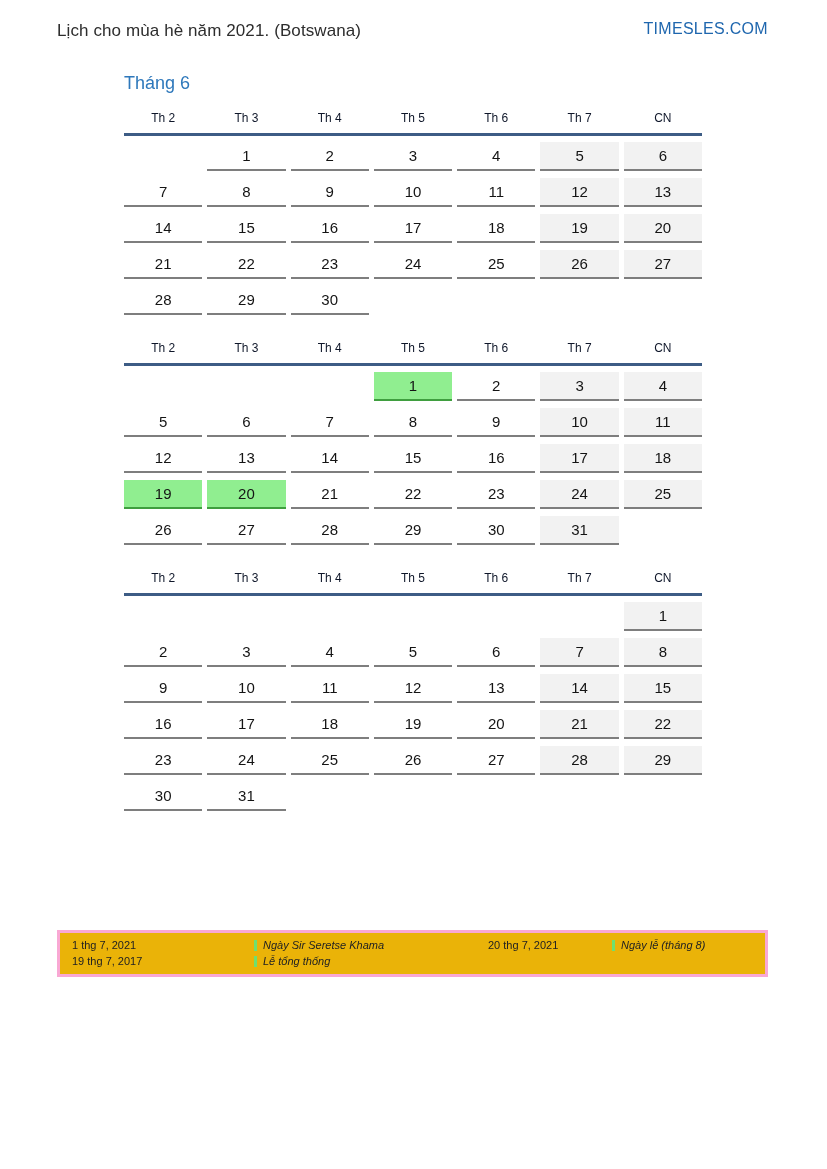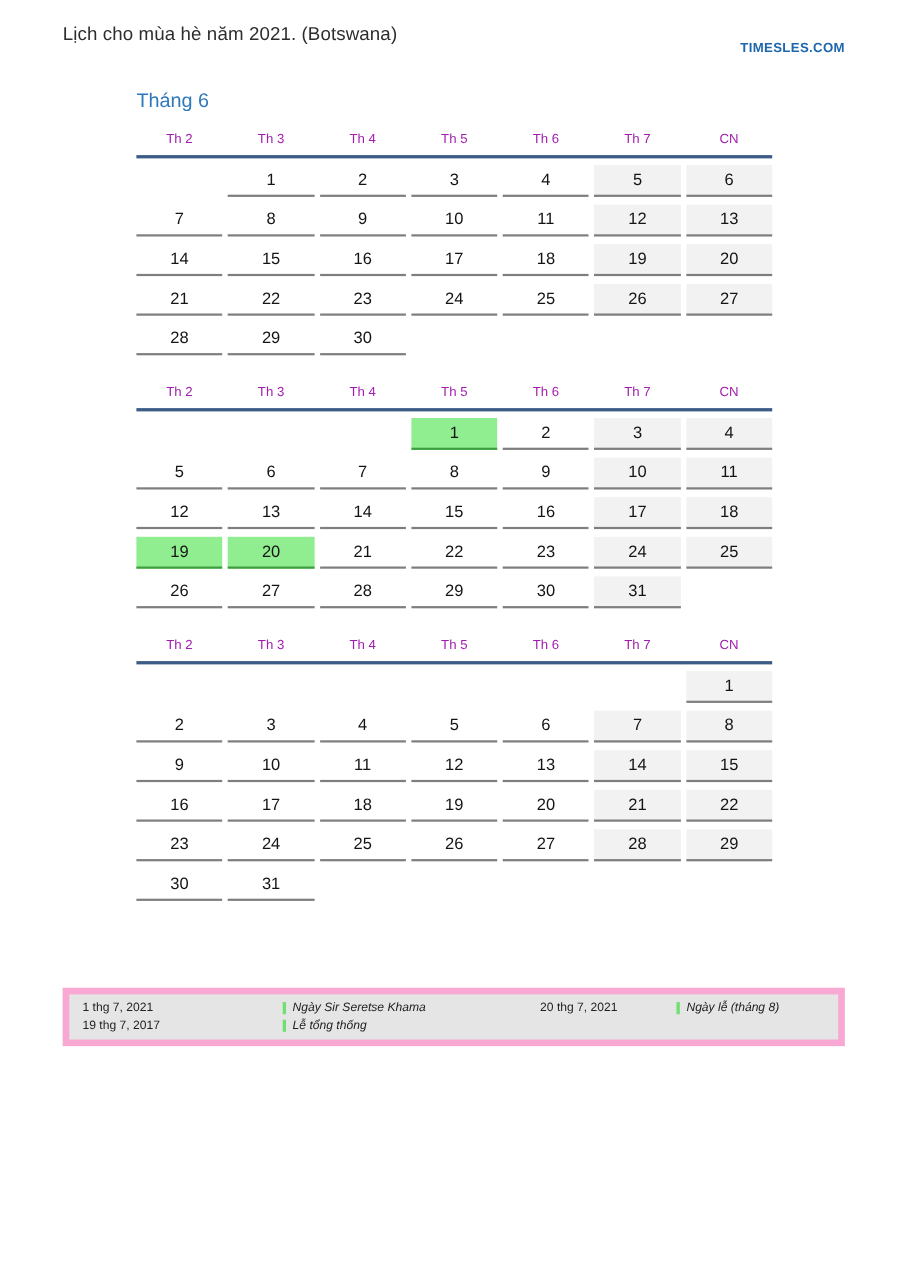--- a/index.html
+++ b/index.html
@@ -15,38 +15,38 @@
   html,body{margin:0;padding:0;background:#ffffff;}
   .page{
     width:827px;height:1156px;position:relative;overflow:hidden;background:#ffffff;
     font-family:"Liberation Sans",sans-serif;color:#1c1c1c;
   }
   .page-header{
     display:flex;justify-content:space-between;align-items:flex-start;
     padding:20px 59px 0 57px;
   }
   .page-title{margin:0;font-size:17px;font-weight:400;color:#2d2d2d;letter-spacing:.1px;line-height:22px;}
-  .site-link{font-size:12px;font-weight:700;color:var(--site-link);text-decoration:none;letter-spacing:.3px;margin-top:16px;cursor:pointer;}
+  .site-link{font-size:16px;font-weight:400;color:var(--site-link);text-decoration:none;letter-spacing:.3px;margin-top:0;cursor:pointer;}
   .calendar{width:578px;margin:30px 0 0 124px;}
   .month + .month{margin-top:26px;}
   .month-title{margin:0;font-size:18px;font-weight:400;color:var(--accent);line-height:22px;}
   .weekday-row{display:grid;grid-template-columns:repeat(7,1fr);column-gap:5px;margin-top:17px;}
-  .weekday{text-align:center;font-size:12px;color:#a21caf;line-height:14px;}
+  .weekday{text-align:center;font-size:12px;color:#0f172a;line-height:14px;}
   .header-rule{height:3px;background:var(--rule);margin-top:8px;}
   .month-grid{display:grid;grid-template-columns:repeat(7,1fr);column-gap:5px;row-gap:7px;margin-top:6px;}
   .cell{
     height:27px;line-height:27px;text-align:center;font-size:15px;color:#141414;
     border-bottom:2px solid transparent;
   }
   .cell.day{border-bottom-color:var(--underline);}
   .cell.weekend{background:var(--weekend);}
   .cell.holiday{background:var(--holiday);border-bottom-color:var(--holiday-line);}
   .legend{
-    position:absolute;left:57px;top:898px;width:711px;box-sizing:border-box;
-    border:6px solid #f9a8d4;padding:5px 12px 6px;background:#e5e5e5;
+    position:absolute;left:57px;top:930px;width:711px;box-sizing:border-box;
+    border:3px solid #f9a8d4;padding:5px 12px 6px;background:#eab308;
   }
   .legend-grid{display:grid;grid-template-columns:182px 234px 124px 1fr;row-gap:2px;}
   .legend-date{font-size:11px;color:#222222;line-height:14px;}
   .legend-label{font-size:11px;color:#222222;line-height:14px;display:flex;align-items:center;gap:6px;font-style:italic;}
   .legend-marker{width:3px;height:11px;background:var(--marker);flex:none;}
 </style>
 </head>
 <body>
 
 <div class="page">

